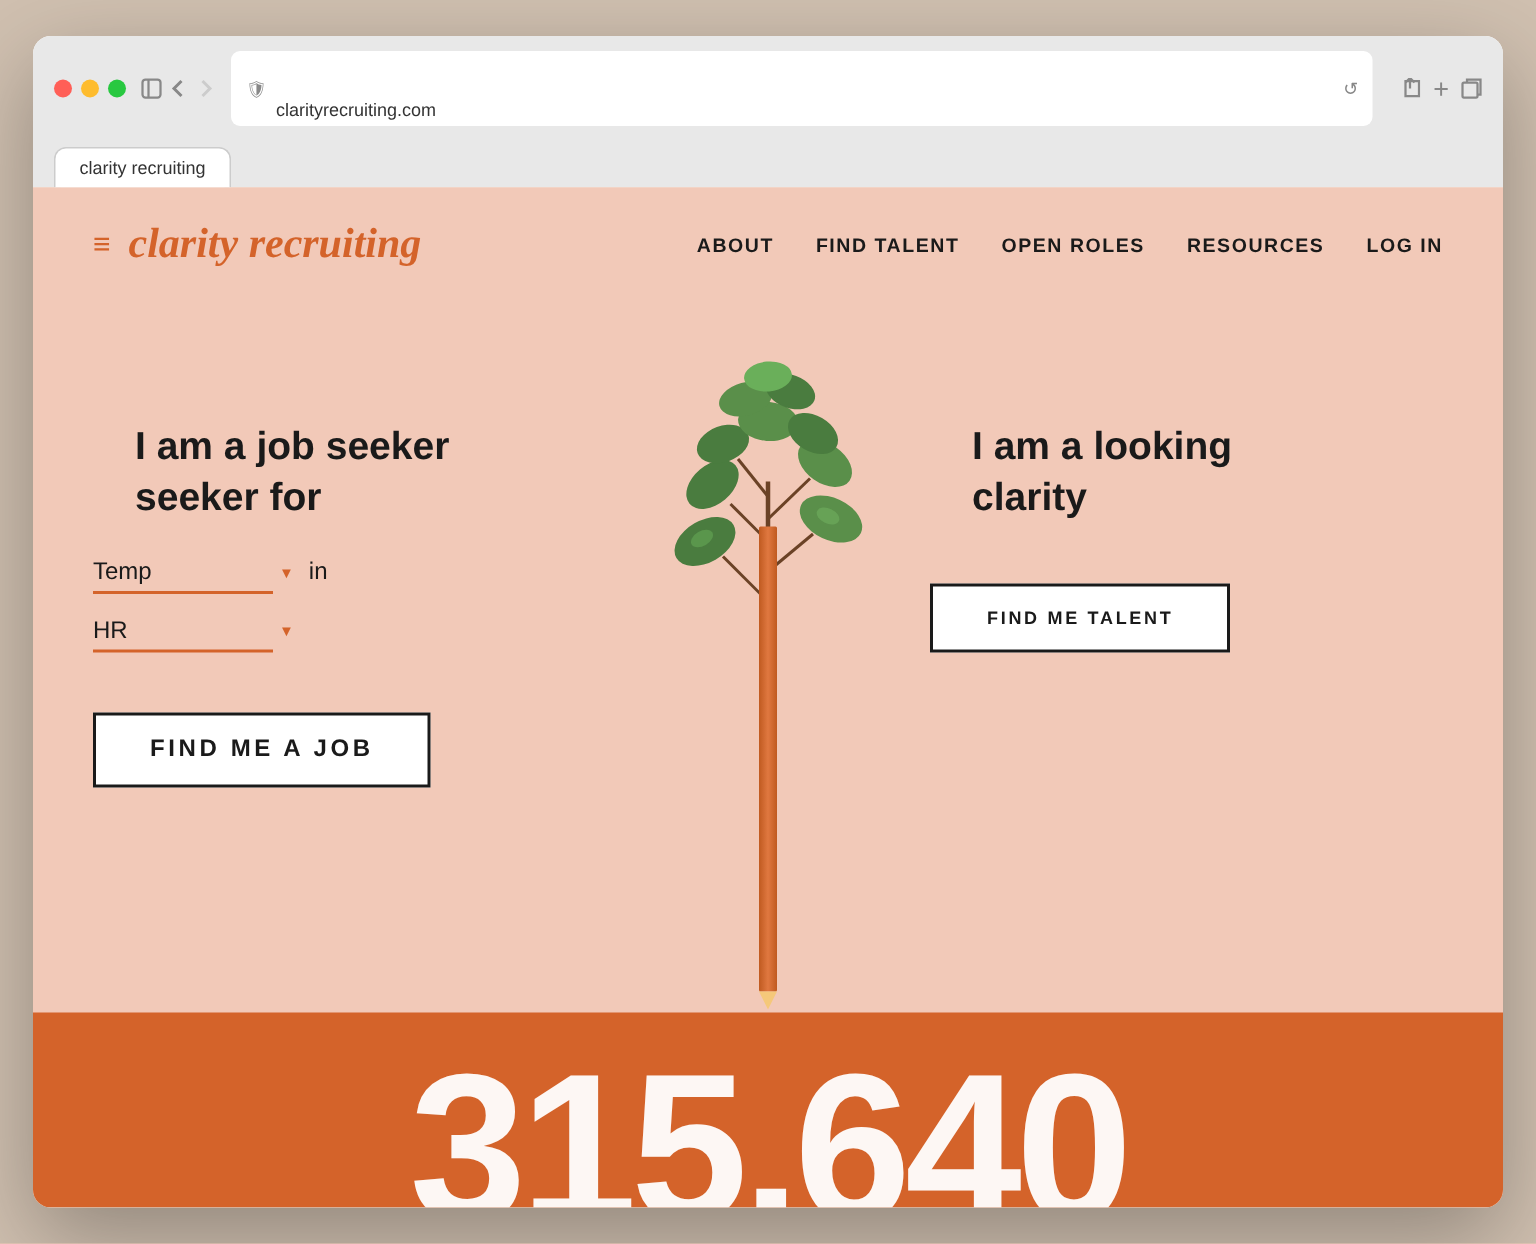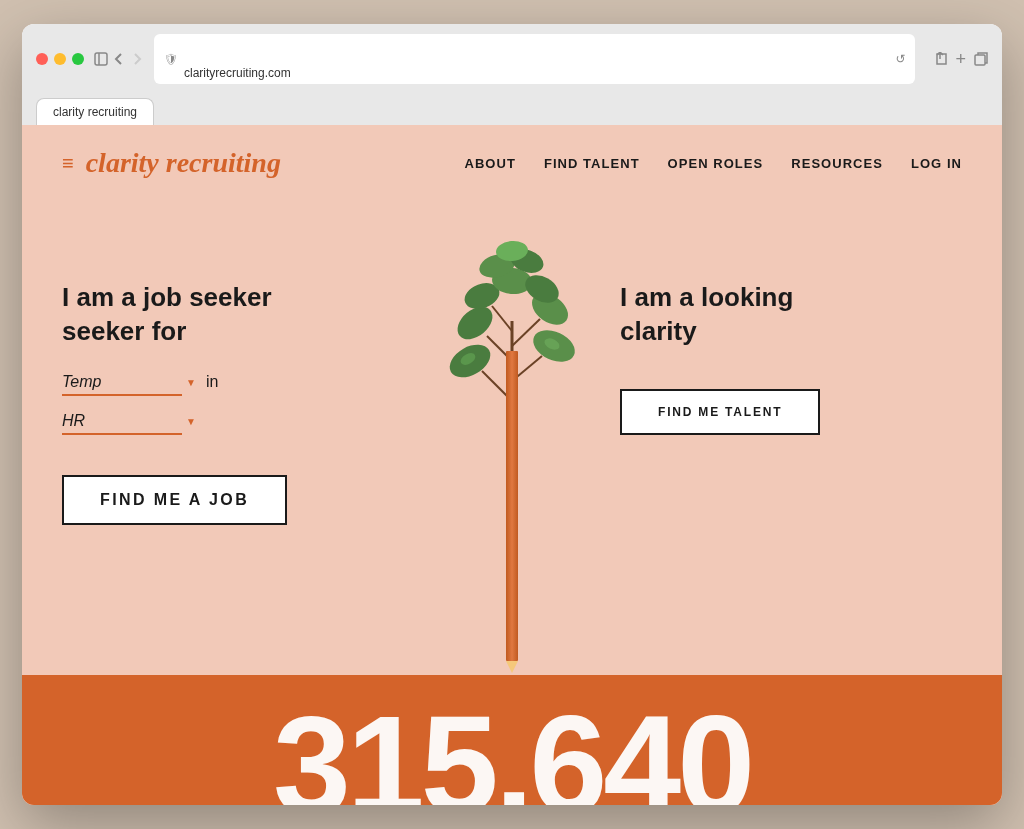--- a/index.html
+++ b/index.html
@@ -168,35 +168,35 @@
       padding-top: 60px;
       z-index: 2;
     }
 
     .hero-heading {
       font-size: 26px;
       font-weight: 700;
       color: #1a1a1a;
       line-height: 1.3;
       margin-bottom: 20px;
+      margin-left: 28px;
     }
 
     .search-row {
       display: flex;
       align-items: center;
       gap: 10px;
       margin-bottom: 12px;
     }
 
     .dropdown-select {
       background: #f2c9b8;
       border: none;
       border-bottom: 2px solid #d4632a;
       font-size: 16px;
-      font-style: italic;
       color: #1a1a1a;
       padding: 4px 8px 4px 0;
       appearance: none;
       cursor: pointer;
       outline: none;
       width: 120px;
     }
 
     .dropdown-wrapper {
       position: relative;

